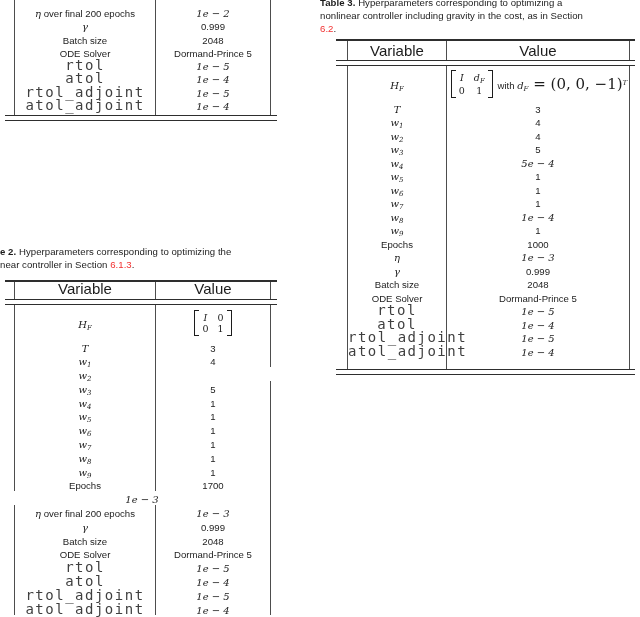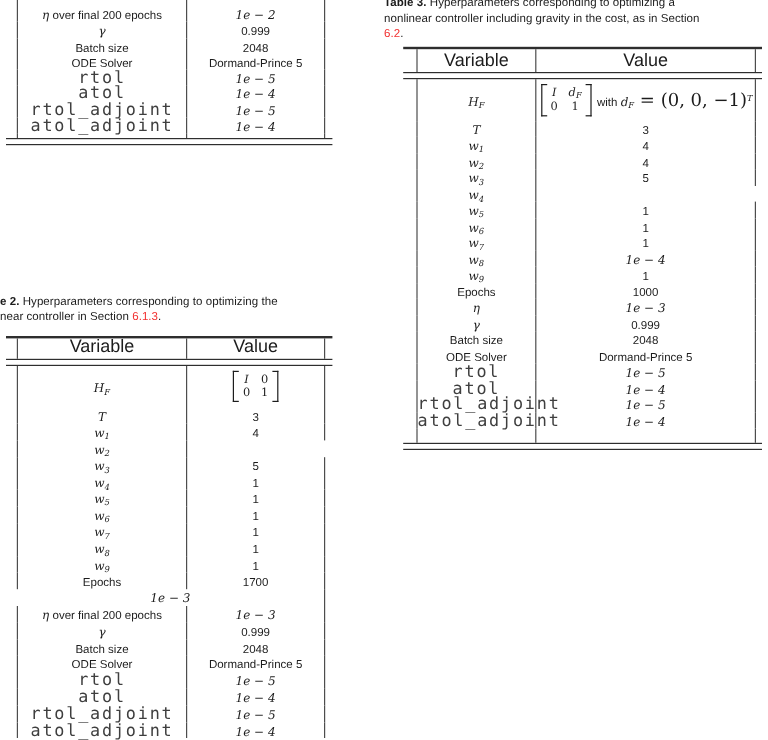--- a/index.html
+++ b/index.html
@@ -147,20 +147,21 @@
           <div class="trow">
             <div class="cell cvar"><span class="seg-math">w</span><sub class="seg-sub">2</sub></div>
             <div class="cell cval"><span class="seg-sans">4</span></div>
           </div>
           <div class="trow">
             <div class="cell cvar"><span class="seg-math">w</span><sub class="seg-sub">3</sub></div>
             <div class="cell cval"><span class="seg-sans">5</span></div>
           </div>
           <div class="trow">
             <div class="cell cvar"><span class="seg-math">w</span><sub class="seg-sub">4</sub></div>
+            <div class="cell cval"><span class="seg-math">5e − 4</span></div>
           </div>
           <div class="trow">
             <div class="cell cvar"><span class="seg-math">w</span><sub class="seg-sub">5</sub></div>
             <div class="cell cval"><span class="seg-sans">1</span></div>
           </div>
           <div class="trow">
             <div class="cell cvar"><span class="seg-math">w</span><sub class="seg-sub">6</sub></div>
             <div class="cell cval"><span class="seg-sans">1</span></div>
           </div>
           <div class="trow">

